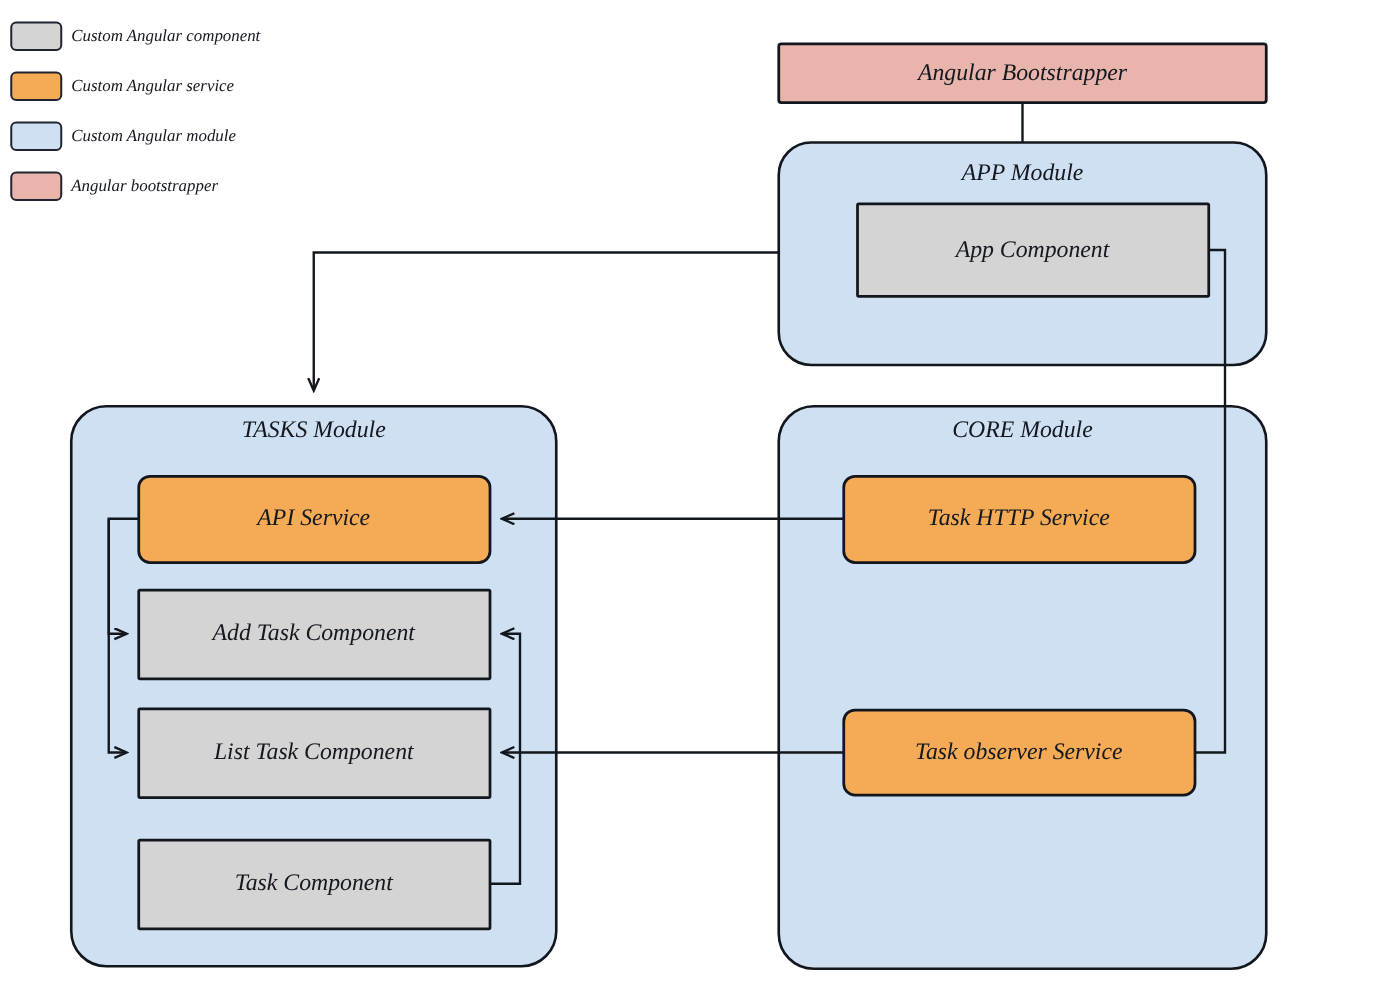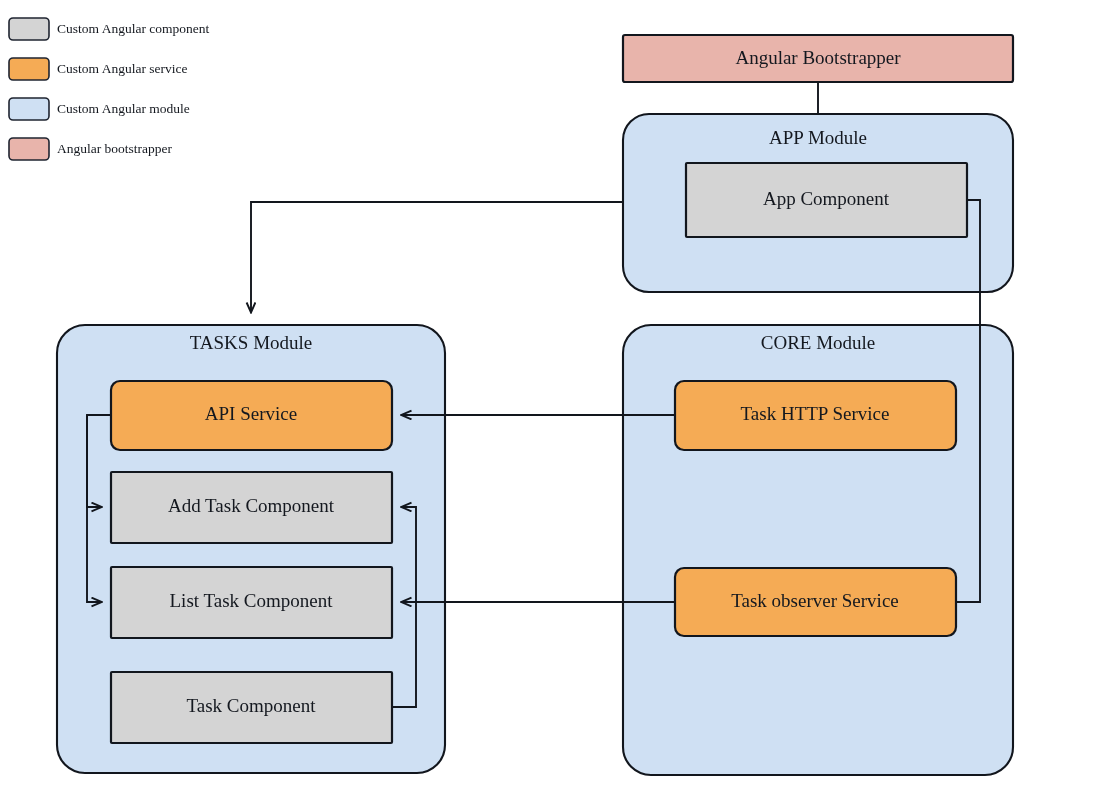--- a/index.html
+++ b/index.html
@@ -11,20 +11,21 @@
     width: 1116px;
     height: 805px;
     font-family: "Liberation Serif", "DejaVu Serif", serif;
     overflow: hidden;
     position: relative;
   }
   #diagram-root {
     position: relative;
     width: 1116px;
     height: 805px;
+    font-style: italic;
   }
   svg.canvas {
     position: absolute;
     top: 0;
     left: 0;
     width: 1116px;
     height: 805px;
   }
   .legend-swatch {
     stroke: #1f2430;

